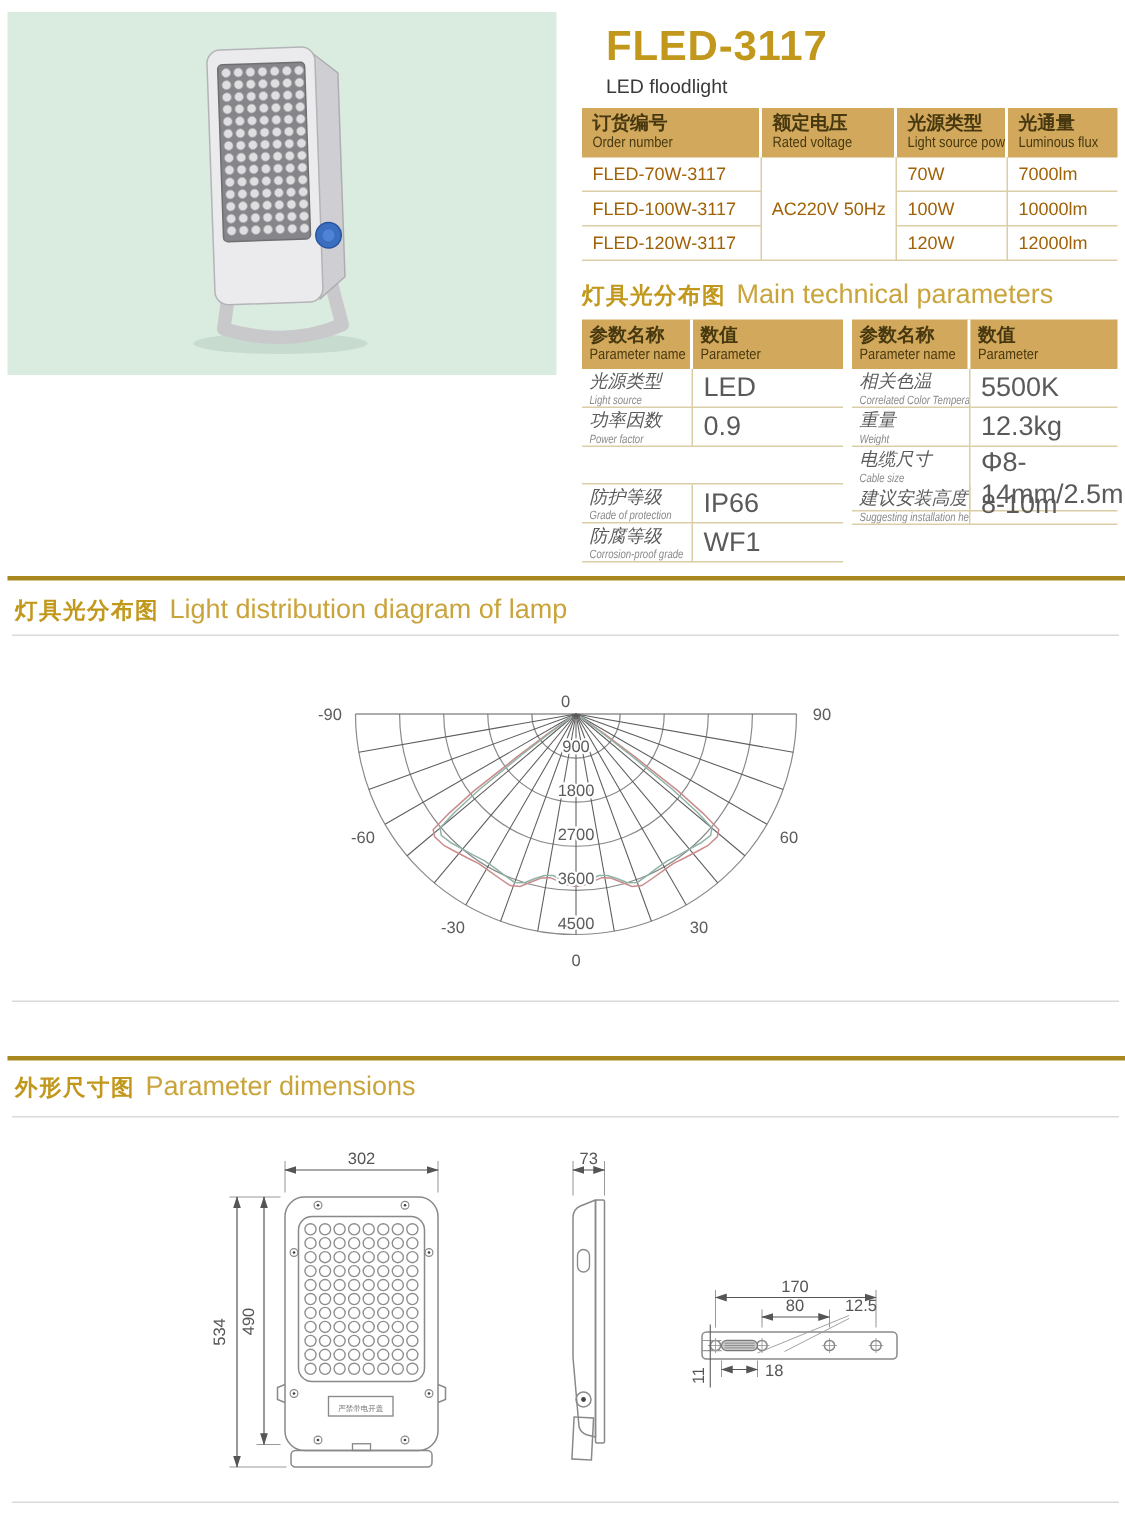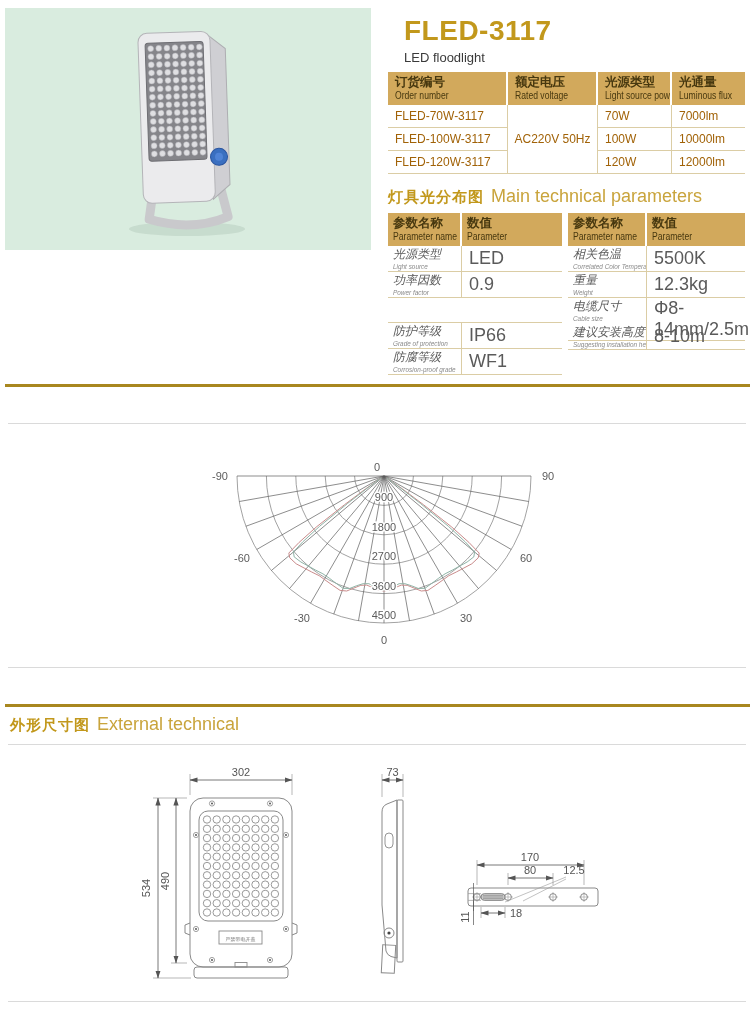--- a/index.html
+++ b/index.html
@@ -299,20 +299,23 @@
     <div class="pr">
       <div class="pname">
           <div class="cn">建议安装高度</div>
           <div class="en">Suggesting installation height</div>
         </div>
       <div class="pval">8-10m</div>
     </div>
   </div>
 
   <div class="gold-rule" style="top:384px;"></div>
+  <div class="sec-title" style="top:396px;">
+    <span class="sec-cn">灯具光分布图</span><span class="sec-en">Light distribution diagram of lamp</span>
+  </div>
   <div class="thin-rule" style="top:423px;"></div>
 
   <svg class="dist-chart" viewBox="0 0 400 205">
       <path d="M 170.6 28 A 29.4 29.4 0 0 0 229.4 28" fill="none" stroke="#8a8a8a" stroke-width="0.8"></path>
       <path d="M 141.2 28 A 58.8 58.8 0 0 0 258.8 28" fill="none" stroke="#8a8a8a" stroke-width="0.8"></path>
       <path d="M 111.8 28 A 88.2 88.2 0 0 0 288.2 28" fill="none" stroke="#8a8a8a" stroke-width="0.8"></path>
       <path d="M 82.4 28 A 117.6 117.6 0 0 0 317.6 28" fill="none" stroke="#8a8a8a" stroke-width="0.8"></path>
       <path d="M 53 28 A 147 147 0 0 0 347 28" fill="none" stroke="#8a8a8a" stroke-width="0.8"></path>
       <line x1="200" y1="28" x2="53" y2="28.00000000000001" stroke="#5c5c5c" stroke-width="0.7"></line>
       <line x1="200" y1="28" x2="55.23326030720543" y2="53.526282117038775" stroke="#5c5c5c" stroke-width="0.7"></line>
@@ -347,21 +350,21 @@
       <text x="200" y="196" text-anchor="middle" font-size="11" fill="#5c5c5c" stroke="#fff" stroke-width="3" paint-order="stroke">0</text>
       <text x="282" y="174.02816622064796" text-anchor="middle" font-size="11" fill="#5c5c5c" stroke="#fff" stroke-width="3" paint-order="stroke">30</text>
       <text x="342.0281662206479" y="114.00000000000001" text-anchor="middle" font-size="11" fill="#5c5c5c" stroke="#fff" stroke-width="3" paint-order="stroke">60</text>
       <text x="364" y="32.000000000000014" text-anchor="middle" font-size="11" fill="#5c5c5c" stroke="#fff" stroke-width="3" paint-order="stroke">90</text>
     </svg>
 
   <div class="thin-rule" style="top:667px;"></div>
 
   <div class="gold-rule" style="top:704px;"></div>
   <div class="sec-title" style="top:714px;">
-    <span class="sec-cn">外形尺寸图</span><span class="sec-en">External technical</span>
+    <span class="sec-cn">外形尺寸图</span><span class="sec-en">Parameter dimensions</span>
   </div>
   <div class="thin-rule" style="top:744px;"></div>
 
   <svg class="dims-svg" viewBox="0 0 750 250">
     <defs>
       <marker id="arw" viewBox="0 0 8 8" markerWidth="8" markerHeight="8" refX="7.5" refY="4" orient="auto-start-reverse" markerUnits="userSpaceOnUse">
         <path d="M0,1.4 L8,4 L0,6.6 Z" fill="#555"></path>
       </marker>
     </defs>
 

